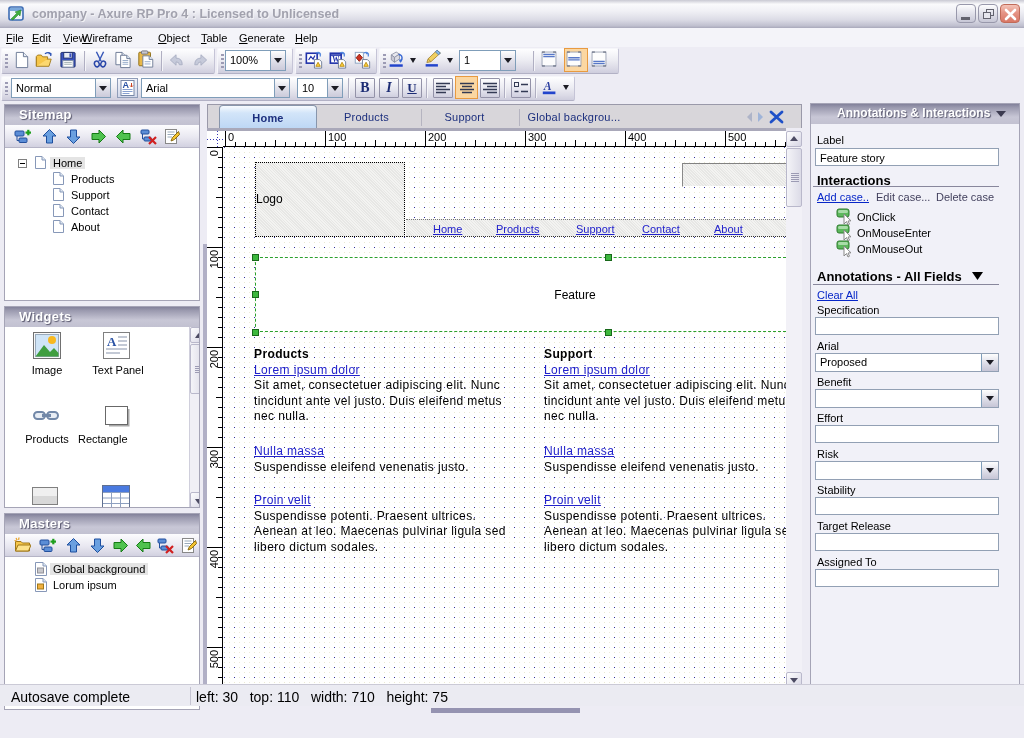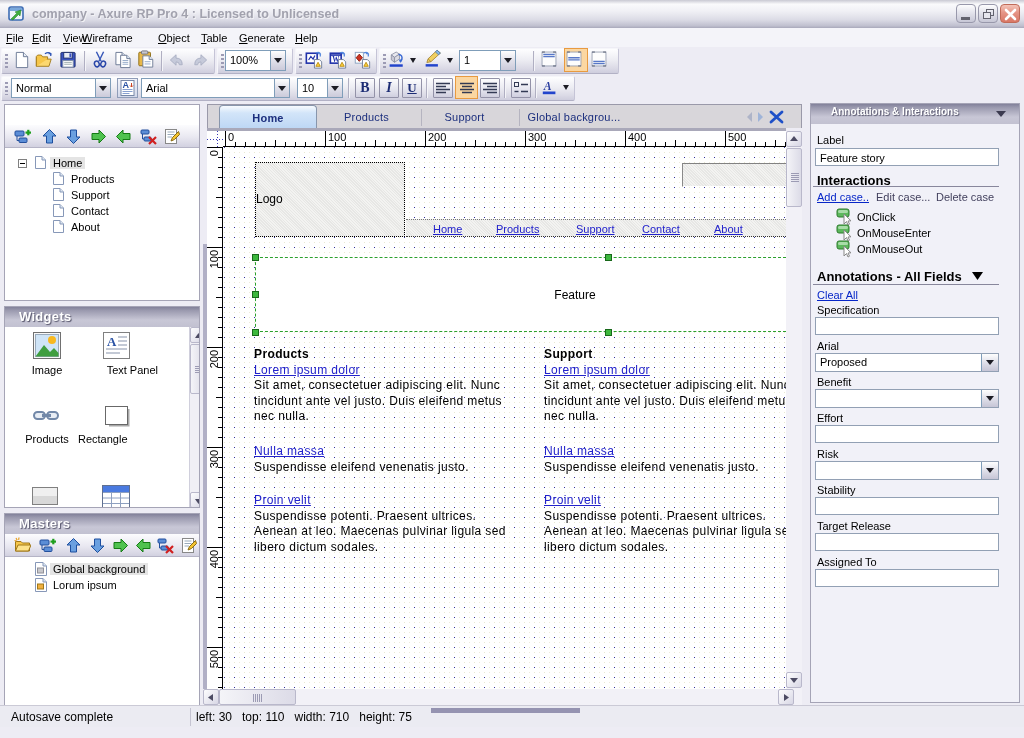--- a/index.html
+++ b/index.html
@@ -35,36 +35,36 @@
 #rulerh{left:207px;top:128px;width:579px;height:19px;background:#fff;border-top:3px solid #a9a8b9}
 #rulerv{left:207px;top:147px;width:16px;height:542px;background:#fff}
 #cv{left:223px;top:147px;width:563px;height:542px;background:#fffffe;overflow:hidden}
 #vsb{left:786px;top:131px;width:16px;height:558px;background:#f2f1f7}
 #hsb{left:203px;top:689px;width:599px;height:17px;background:#f2f1f7}
 .sbtn{background:linear-gradient(135deg,#fdfdfe,#d8d7e5);border:1px solid #b9b8cb;border-radius:2px;color:#4c4b63}
 .thumb{background:linear-gradient(90deg,#f4f4f8,#dcdbe7);border:1px solid #b9b8cb;border-radius:2px}
 
 #annot{left:810px;top:103px;width:210px;height:600px;background:#f1f1f8;border:1px solid #a5a4b6}
 #annot .lb{position:absolute;left:6px;color:#000;font-size:11px}
-#annot .phead{padding-left:20px;font-size:10px;letter-spacing:0}
+#annot .phead{padding-left:26px;font-size:12px;letter-spacing:0}
 .field{position:absolute;left:4px;width:184px;height:18px;background:#fff;border:1px solid #92a0b4;font-size:11px}
 .drop{position:absolute;left:4px;width:184px;height:19px;background:#fff;border:1px solid #92a0b4;font-size:11px}
 .drop .db{position:absolute;right:0;top:0;bottom:0;width:17px;background:linear-gradient(180deg,#fefefe,#e0e0ea 50%,#c6c5d6);border-left:1px solid #7f9db9}
 .link{color:#0726c8;text-decoration:underline}
 #annot .lb.link{color:#0726c8}
 
 .hatch{background-image:repeating-linear-gradient(45deg,#e7e7e5 0 1px,#f3f3f1 1px 2px)}
 .nl{position:absolute;top:3px;color:#2222cc;text-decoration:underline}
 .hdl{position:absolute;width:7px;height:7px;background:#3db83d;border:1px solid #18681a}
 .col{font-size:12px;line-height:15.5px;white-space:nowrap;color:#000;letter-spacing:.38px}
 .col .link{color:#2222cc;text-decoration:underline}
 
 .titem{position:absolute;font-size:11px;color:#000;white-space:nowrap}
 
-#status{left:0;top:705px;width:1024px;height:22px;background:#ebebf2;border-top:1px solid #cbcad6;color:#000;font-size:12px}
+#status{left:0;top:684px;width:1024px;height:22px;background:#ebebf2;border-top:1px solid #cbcad6;color:#000;font-size:14px}
 </style></head><body>
 <svg width="0" height="0" style="position:absolute">
     <defs>
 <g id="evico">
         <rect x="1" y="1" width="12" height="8" rx="2" fill="#5cb85c" stroke="#2d7a2d"></rect>
         <rect x="2" y="2" width="10" height="3" rx="1.5" fill="#a8dca8"></rect>
         <path d="M8 6 L8 16 L10.5 13.5 L12 17 L13.5 16.2 L12 13 L15 12.8 Z" fill="#fff" stroke="#888"></path>
       </g>
 </defs>
   </svg>
@@ -292,20 +292,21 @@
     </div>
  <div class="tsep" style="left:535px;top:78px"></div>
  <svg class="ticon" style="left:541px;top:78px" width="20" height="20" viewBox="0 0 20 20">
       <text x="3" y="13" font-size="13" font-weight="bold" font-style="italic" fill="#2a3ea0" font-family="Liberation Serif">A</text>
       <rect x="2" y="15" width="14" height="3" fill="#2244cc"></rect>
     </svg>
  <div class="arr" style="left:563px;top:85px;border-left-width:3.5px;border-right-width:3.5px"></div>
 </div>
 
 <div class="a panel" style="top:104px;height:197px">
+ <div class="phead">Sitemap</div>
  <div class="ptool" id="smtool">
   <svg class="pticon" style="left:9px" viewBox="0 0 17 17">
         <rect x="1" y="3" width="9" height="5" rx="1" fill="#5b8dd6" stroke="#234f9c"></rect>
         <rect x="5" y="10" width="8" height="4.5" rx="1" fill="#5b8dd6" stroke="#234f9c"></rect>
         <path d="M3 8 V12.5 H5" fill="none" stroke="#234f9c"></path>
         <rect x="11.5" y="3.5" width="5.5" height="2.2" fill="#1e9e1e"></rect>
         <rect x="13.2" y="1.8" width="2.2" height="5.5" fill="#1e9e1e"></rect>
       </svg>
   <svg class="pticon" style="left:36px" viewBox="0 0 17 17">
         <path d="M8.5 1.5 L15 8 H11.5 V15 H5.5 V8 H2 Z" fill="#6aa0e0" stroke="#1d4e9e"></path>
@@ -373,21 +374,21 @@
         <circle cx="19" cy="8" r="4" fill="#f8b820"></circle>
         <path d="M2.5 24.5 L11 13 L17 20 L21 16 L25.5 21 V24.5 Z" fill="#3f9e3f"></path>
       </svg>
   <div class="titem" style="left:2px;top:37px;width:80px;text-align:center">Image</div>
   <svg class="a" style="left:98px;top:5px" width="27" height="27">
         <rect x="0.5" y="0.5" width="26" height="26" fill="#fff" stroke="#808080"></rect>
         <path d="M3 5 H24 M3 9 H24 M3 13 H24 M3 17 H24 M3 21 H17" stroke="#b0b8c8" stroke-width="1.6"></path>
         <rect x="3" y="3" width="12" height="12" fill="#fff"></rect>
         <text x="4" y="14" font-size="13" font-weight="bold" fill="#2a52a4" font-family="Liberation Serif">A</text>
       </svg>
-  <div class="titem" style="left:73px;top:37px;width:80px;text-align:right">Text Panel</div>
+  <div class="titem" style="left:73px;top:37px;width:80px;text-align:center">Text Panel</div>
   <svg class="a" style="left:27px;top:78px" width="29" height="20" viewBox="0 0 29 20">
         <g fill="none" stroke="#7288a8" stroke-width="2">
           <rect x="2" y="7" width="11" height="7" rx="3.5" fill="#e8edf4"></rect>
           <rect x="15" y="7" width="11" height="7" rx="3.5" fill="#e8edf4"></rect>
           <path d="M10 10.5 H19" stroke-width="3"></path>
         </g>
       </svg>
   <div class="titem" style="left:2px;top:106px;width:80px;text-align:center">Products</div>
   <svg class="a" style="left:97px;top:76px" width="29" height="26">
         <path d="M26 6 H27.5 V23.5 H7 V22 H26 Z" fill="#a8a8a8"></path>

